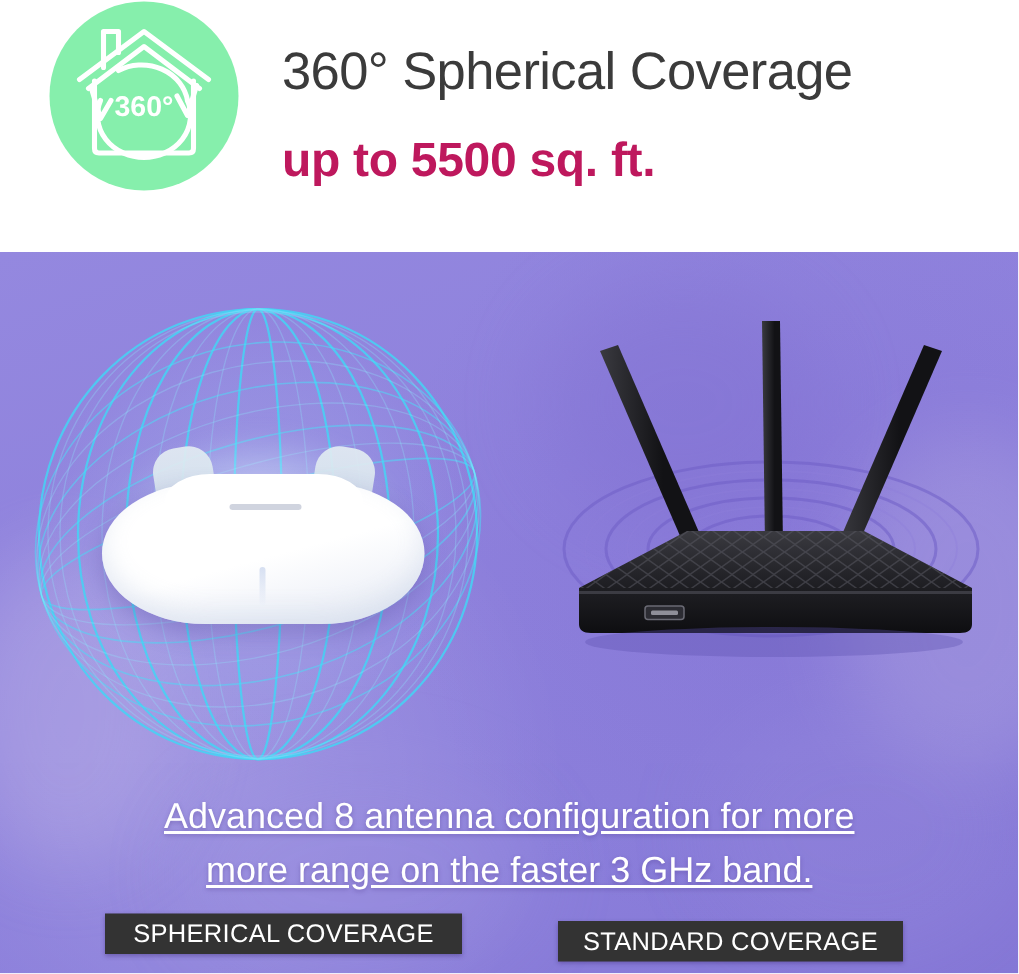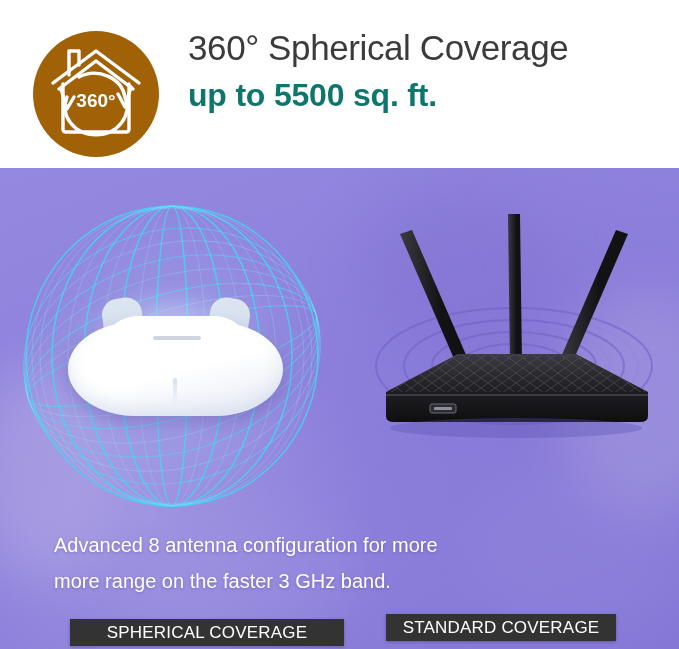--- a/index.html
+++ b/index.html
@@ -7,32 +7,32 @@
     width:679px;height:649px;
     font-family:"Liberation Sans", sans-serif;
     background:#ffffff;
     overflow:hidden;
   }
   .page{position:relative;width:679px;height:649px;overflow:hidden;background:#fff;}
 
   
   .header{position:absolute;left:0;top:0;width:679px;height:168px;background:#ffffff;}
   .badge-icon{
-    position:absolute;left:33px;top:31px;width:126px;height:126px;
-    border-radius:50%;background:#a16207;
+    position:absolute;left:33px;top:1px;width:126px;height:126px;
+    border-radius:50%;background:#86efac;
   }
   .badge-icon svg{display:block;width:126px;height:126px;}
   .head-text{position:absolute;left:188px;top:26px;width:470px;}
   .head-line1{
     font-size:35px;font-weight:normal;color:#3b3b3b;
     letter-spacing:-0.4px;line-height:44px;white-space:nowrap;
   }
   .head-line2{
-    font-size:32px;font-weight:bold;color:#0f766e;
-    letter-spacing:-0.2px;line-height:42px;white-space:nowrap;margin-top:4px;
+    font-size:32px;font-weight:bold;color:#be185d;
+    letter-spacing:-0.2px;line-height:42px;white-space:nowrap;margin-top:15px;
   }
 
   
   .panel{
     position:absolute;left:0;top:168px;width:679px;height:481px;
     background:
       radial-gradient(circle at 22% 72%, rgba(255,255,255,0.16) 0%, rgba(255,255,255,0) 36%),
       radial-gradient(circle at 78% 40%, rgba(120,96,200,0.22) 0%, rgba(120,96,200,0) 45%),
       linear-gradient(160deg,#9488df 0%,#8d80dc 45%,#8b7fdb 72%,#8577d6 100%);
     overflow:hidden;
@@ -87,28 +87,29 @@
 
   
   .cap-badge{
     position:absolute;height:27px;background:#333333;
     display:flex;align-items:center;justify-content:center;
     box-shadow:0 1px 3px rgba(40,20,90,.35);
   }
   .cap-badge span{
     color:#ffffff;font-size:17px;letter-spacing:.2px;white-space:nowrap;
   }
-  .cap-left{left:70px;top:451px;width:274px;}
-  .cap-right{left:386px;top:446px;width:230px;align-items:center;}
+  .cap-left{left:70px;top:441px;width:238px;}
+  .cap-right{left:372px;top:446px;width:230px;align-items:center;}
 
   
   .caption{
     position:absolute;left:54px;top:359px;width:571px;
-    color:#ffffff;font-size:20px;line-height:36px;
+    text-align:center;color:#ffffff;font-size:24px;line-height:36px;
     text-shadow:0 1px 3px rgba(70,45,130,.35);
+    text-decoration:underline;
   }
   .caption div{white-space:nowrap;}
 </style>
 </head>
 <body>
 
 <div class="page">
 
   <div class="header">
 

